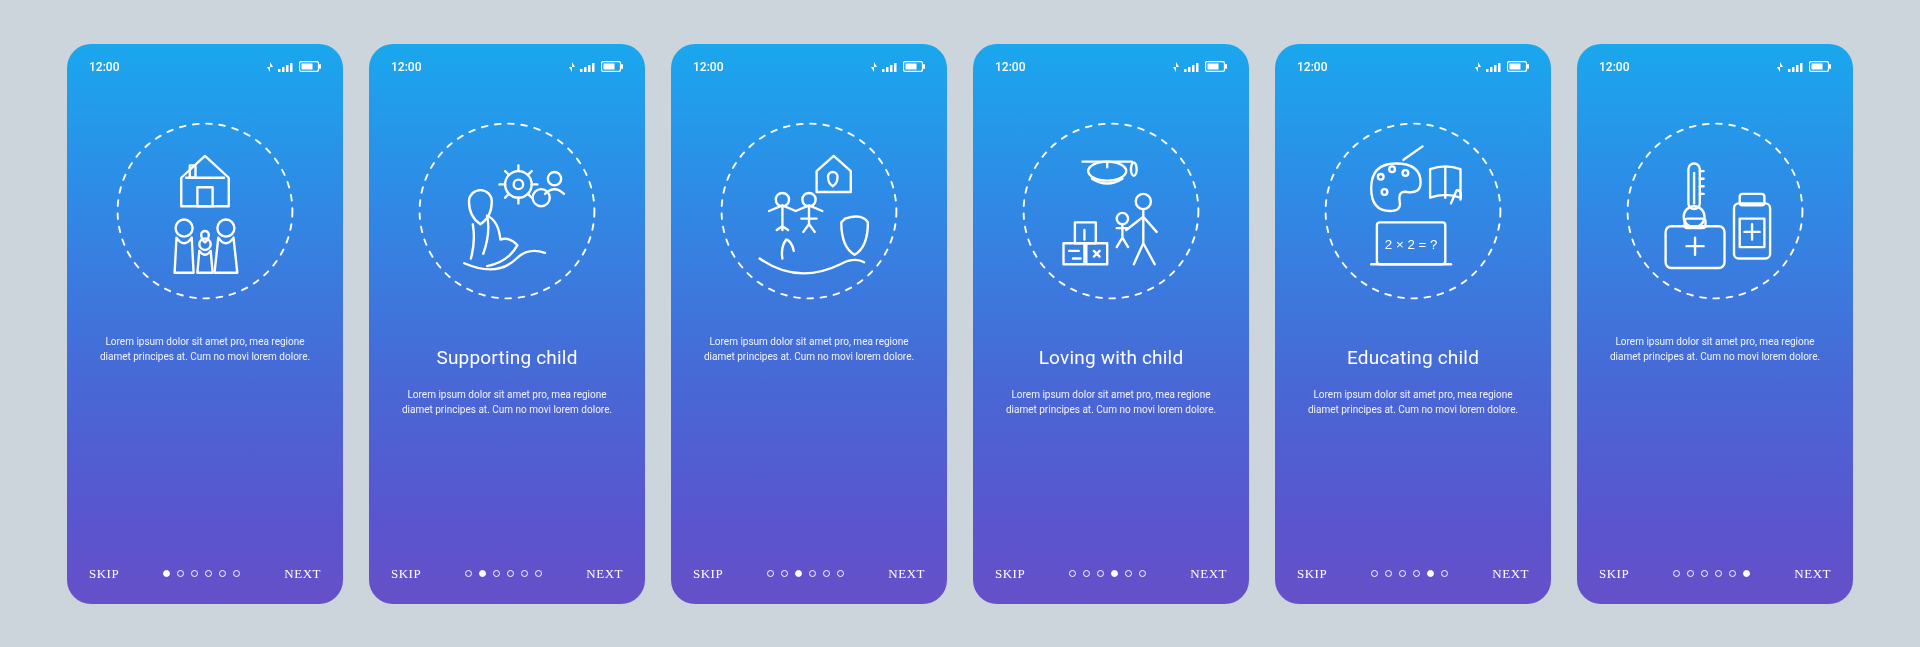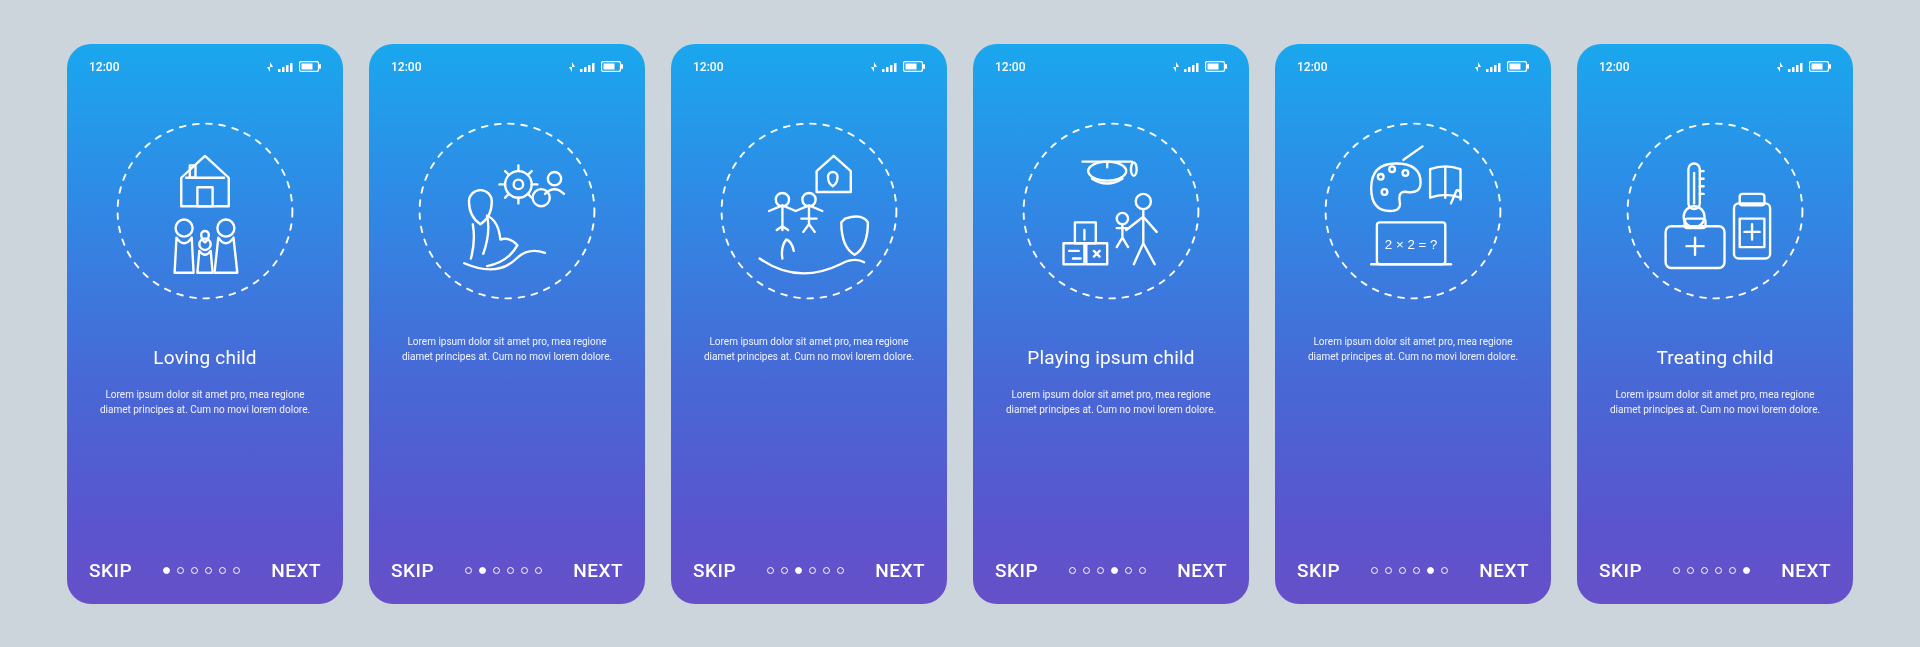--- a/index.html
+++ b/index.html
@@ -72,23 +72,24 @@
     font-size: 14px;
     color: #4a5bc8;
     font-weight: 400;
     cursor: pointer;
   }
   .nav-row {
     margin-top: auto;
     display: flex;
     justify-content: space-between;
     align-items: center;
-    font-size: 19px;
+    font-size: 13px;
     letter-spacing: 0.5px;
     padding-top: 18px;
+    font-family: Liberation Serif, serif;
   }
   .nav-btn { cursor: pointer; font-weight: 500; }
   .dots { display: flex; gap: 7px; align-items: center; }
   .dot {
     width: 7px; height: 7px; border-radius: 50%;
     border: 1px solid #fff;
     cursor: pointer;
   }
   .dot.active { background: #fff; }
 </style>
@@ -114,21 +115,20 @@
       <rect x="20" y="3" width="2" height="5" rx="1" fill="#fff"></rect>
       <rect x="2.5" y="2.5" width="11" height="6" fill="#fff"></rect>
     </svg>
         </span>
     </div>
     <div class="illustration">
       <svg viewBox="0 0 200 200" width="190" height="190">
           <use href="#ill-0"></use>
         </svg>
     </div>
-    <h2 class="title">Loving child</h2>
     <p class="desc">Lorem ipsum dolor sit amet pro, mea regione diamet principes at. Cum no movi lorem dolore.</p>
 
     <div class="nav-row">
       <span class="nav-btn">SKIP</span>
       <span class="dots">
           <span class="dot active"></span>
           <span class="dot"></span>
           <span class="dot"></span>
           <span class="dot"></span>
           <span class="dot"></span>
@@ -155,20 +155,21 @@
       <rect x="20" y="3" width="2" height="5" rx="1" fill="#fff"></rect>
       <rect x="2.5" y="2.5" width="11" height="6" fill="#fff"></rect>
     </svg>
         </span>
     </div>
     <div class="illustration">
       <svg viewBox="0 0 200 200" width="190" height="190">
           <use href="#ill-1"></use>
         </svg>
     </div>
+    <h2 class="title">Supporting child</h2>
     <p class="desc">Lorem ipsum dolor sit amet pro, mea regione diamet principes at. Cum no movi lorem dolore.</p>
 
     <div class="nav-row">
       <span class="nav-btn">SKIP</span>
       <span class="dots">
           <span class="dot"></span>
           <span class="dot active"></span>
           <span class="dot"></span>
           <span class="dot"></span>
           <span class="dot"></span>
@@ -235,21 +236,21 @@
       <rect x="20" y="3" width="2" height="5" rx="1" fill="#fff"></rect>
       <rect x="2.5" y="2.5" width="11" height="6" fill="#fff"></rect>
     </svg>
         </span>
     </div>
     <div class="illustration">
       <svg viewBox="0 0 200 200" width="190" height="190">
           <use href="#ill-3"></use>
         </svg>
     </div>
-    <h2 class="title">Playing ipsum child</h2>
+    <h2 class="title">Loving with child</h2>
     <p class="desc">Lorem ipsum dolor sit amet pro, mea regione diamet principes at. Cum no movi lorem dolore.</p>
 
     <div class="nav-row">
       <span class="nav-btn">SKIP</span>
       <span class="dots">
           <span class="dot"></span>
           <span class="dot"></span>
           <span class="dot"></span>
           <span class="dot active"></span>
           <span class="dot"></span>
@@ -276,20 +277,21 @@
       <rect x="20" y="3" width="2" height="5" rx="1" fill="#fff"></rect>
       <rect x="2.5" y="2.5" width="11" height="6" fill="#fff"></rect>
     </svg>
         </span>
     </div>
     <div class="illustration">
       <svg viewBox="0 0 200 200" width="190" height="190">
           <use href="#ill-4"></use>
         </svg>
     </div>
+    <h2 class="title">Educating child</h2>
     <p class="desc">Lorem ipsum dolor sit amet pro, mea regione diamet principes at. Cum no movi lorem dolore.</p>
 
     <div class="nav-row">
       <span class="nav-btn">SKIP</span>
       <span class="dots">
           <span class="dot"></span>
           <span class="dot"></span>
           <span class="dot"></span>
           <span class="dot"></span>
           <span class="dot active"></span>
@@ -316,21 +318,20 @@
       <rect x="20" y="3" width="2" height="5" rx="1" fill="#fff"></rect>
       <rect x="2.5" y="2.5" width="11" height="6" fill="#fff"></rect>
     </svg>
         </span>
     </div>
     <div class="illustration">
       <svg viewBox="0 0 200 200" width="190" height="190">
           <use href="#ill-5"></use>
         </svg>
     </div>
-    <h2 class="title">Treating child</h2>
     <p class="desc">Lorem ipsum dolor sit amet pro, mea regione diamet principes at. Cum no movi lorem dolore.</p>
     <div class="nav-row">
       <span class="nav-btn">SKIP</span>
       <span class="dots">
           <span class="dot"></span>
           <span class="dot"></span>
           <span class="dot"></span>
           <span class="dot"></span>
           <span class="dot"></span>
           <span class="dot active"></span>

